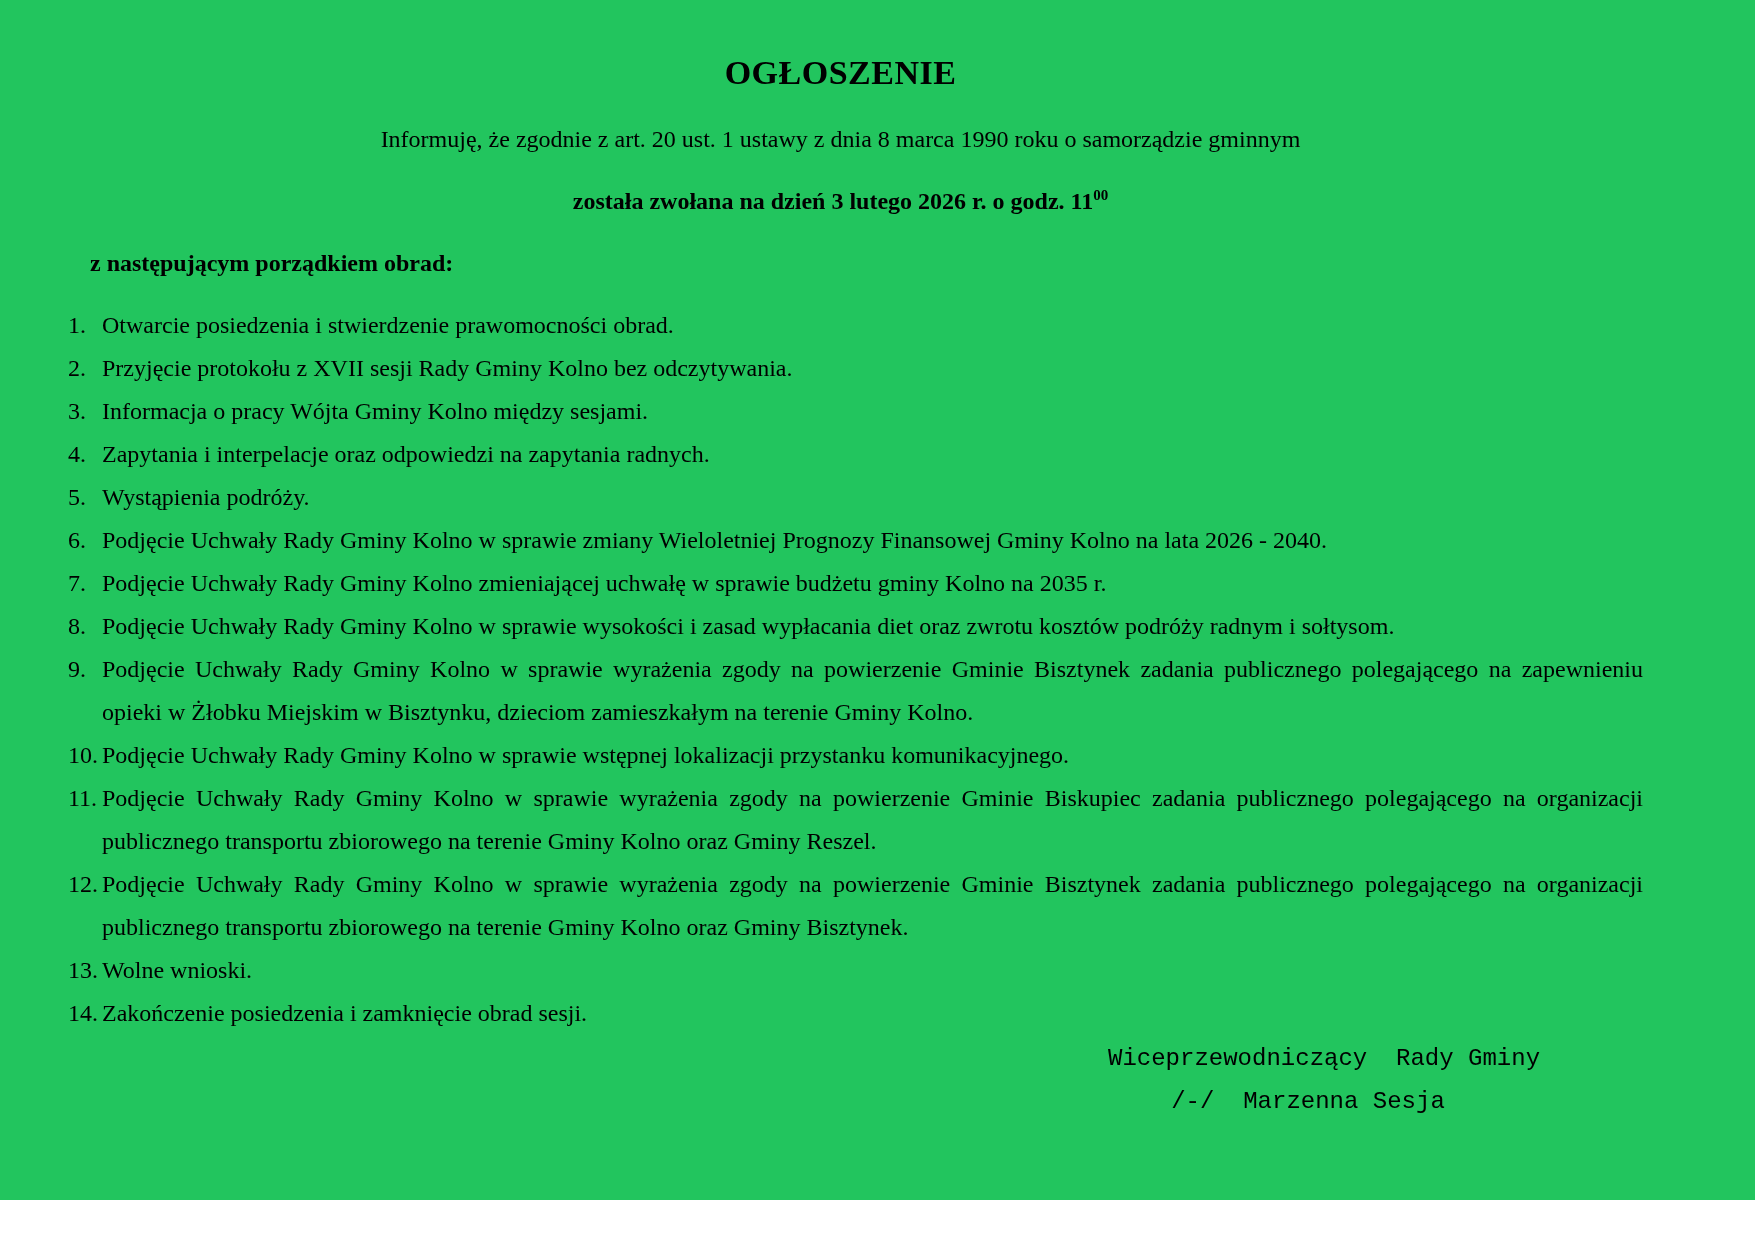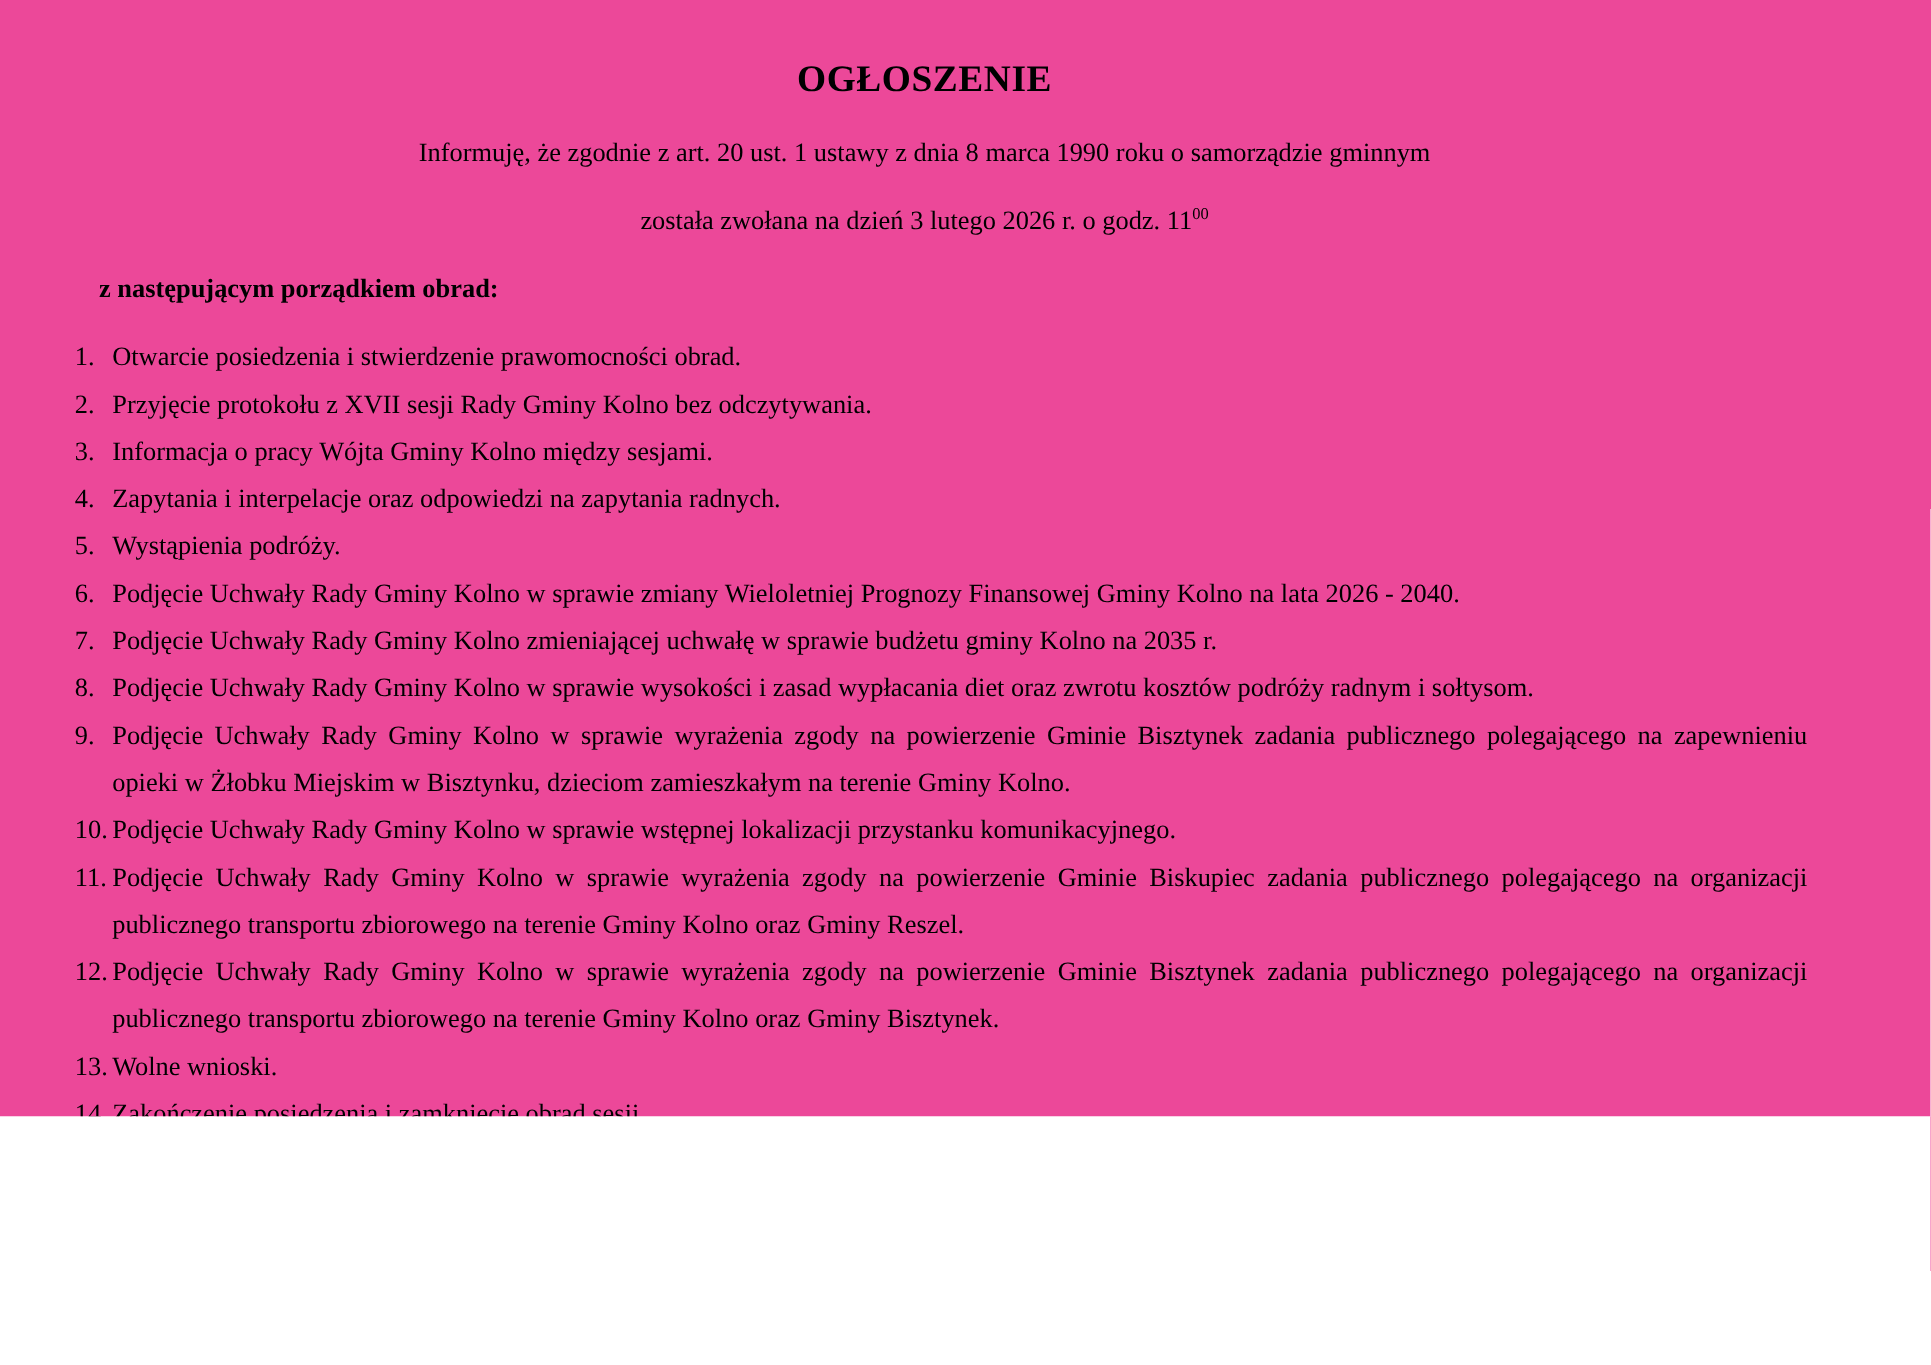--- a/index.html
+++ b/index.html
@@ -1,36 +1,36 @@
 <!DOCTYPE html>
 <html lang="pl"><head>
 <meta charset="utf-8">
 <style>
   * { margin: 0; padding: 0; box-sizing: border-box; }
   html, body { background: #ffffff; }
   .page {
     position: relative;
     width: 1755px;
-    height: 1015px;
-    background: #ec4899;
+    height: 1200px;
+    background: #22c55e;
     color: #000000;
     font-family: "Liberation Serif", "DejaVu Serif", serif;
     font-size: 24px;
     padding: 54px 112px 0 68px;
     overflow: hidden;
   }
   .header { text-align: center; padding-right: 30px; }
   .doc-title {
     font-weight: bold;
     font-size: 34px;
     line-height: 38px;
     letter-spacing: 0.5px;
   }
   .intro-line { margin-top: 32px; line-height: 30px; }
-  .convocation-line { margin-top: 32px; line-height: 30px; font-weight: normal; }
+  .convocation-line { margin-top: 32px; line-height: 30px; font-weight: bold; }
   .convocation-line sup { font-size: 15px; line-height: 0; }
   .session-line { margin-top: 32px; line-height: 30px; font-weight: bold; }
   .agenda-heading {
     margin-top: 32px;
     margin-left: 22px;
     line-height: 30px;
     font-weight: bold;
     font-family: Liberation Serif, serif;
   }
   .agenda {

